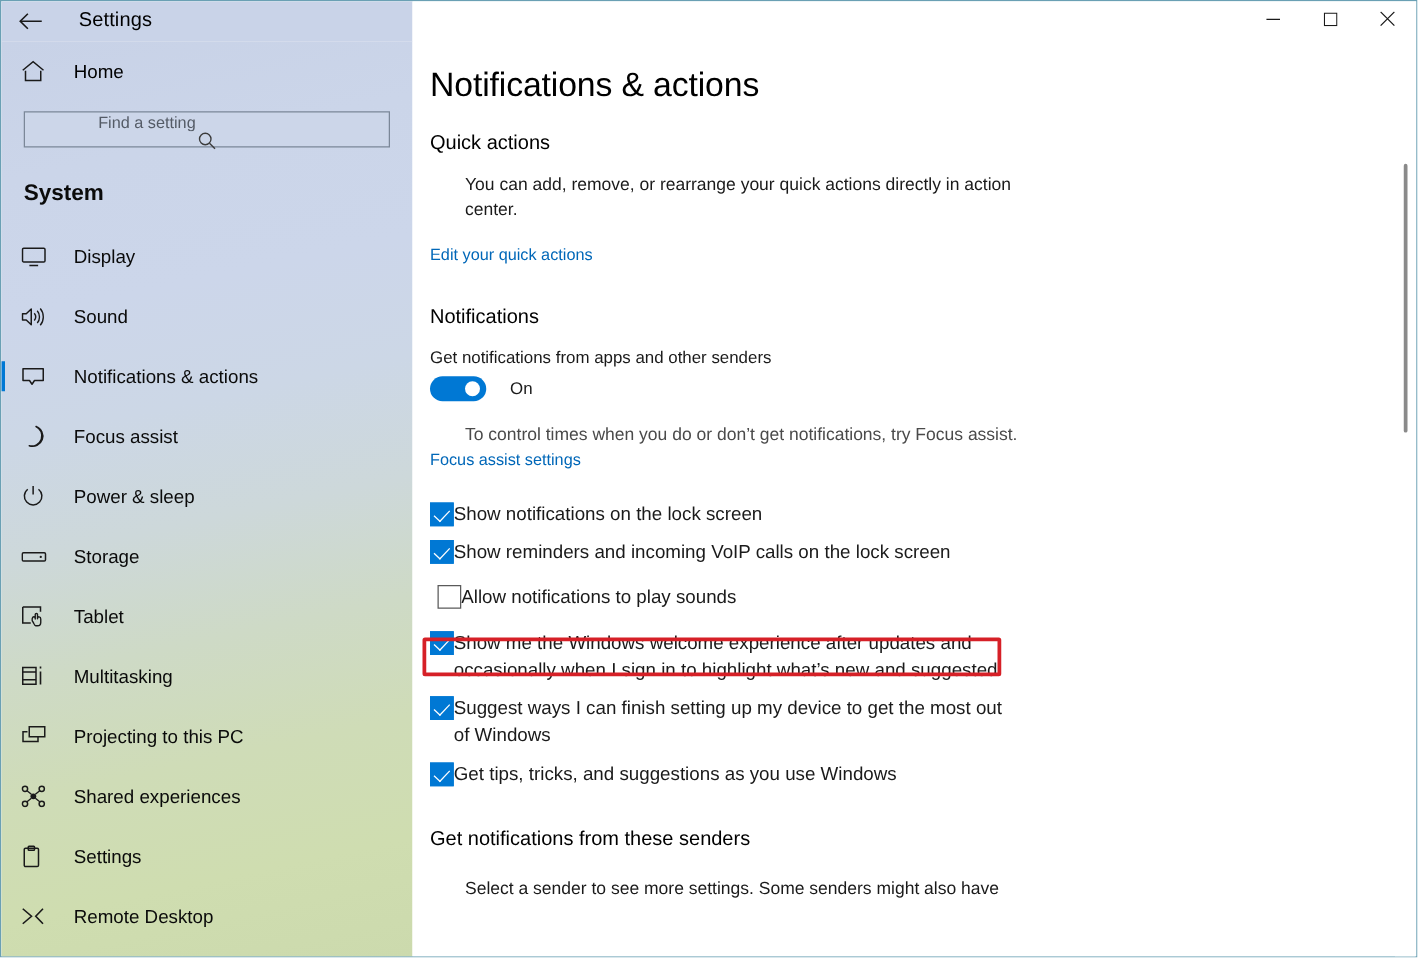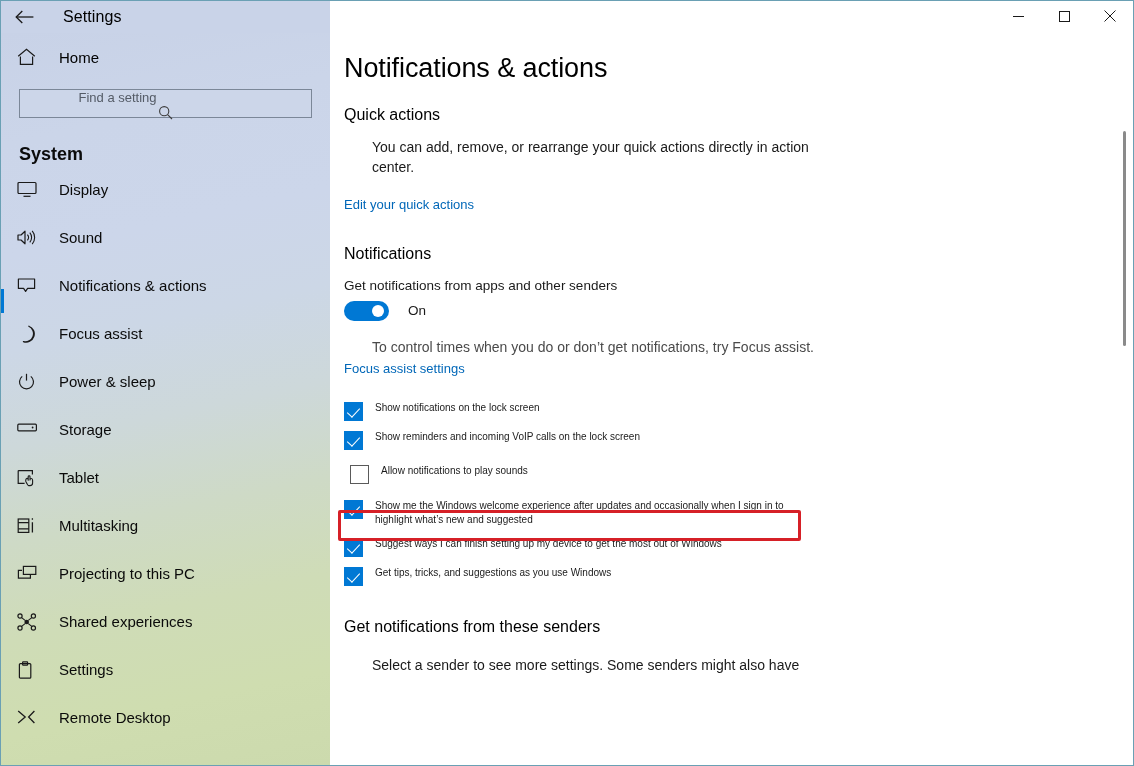--- a/index.html
+++ b/index.html
@@ -100,21 +100,21 @@
 
   #section-title {
     font-size: 18px; font-weight: bold; color: #0b0b0b;
     padding: 26px 0 0 18px;
   }
 
   #navlist { margin-top: 16px; }
   .nav-item {
     position: relative;
     height: 48px;
-    display: flex; align-items: flex-start;
+    display: flex; align-items: center;
     padding-left: 16px;
     cursor: pointer;
   }
   .nav-item.active::before {
     content: "";
     position: absolute; left: 0; top: 12px;
     width: 3px; height: 24px;
     background: #0078d4;
   }
   .nav-label { font-size: 15px; color: #0a0a0a; margin-left: 8px; white-space: nowrap; }
@@ -193,23 +193,22 @@
   .cb.checked::after {
     content: "";
     position: absolute;
     left: 5px; top: 2px;
     width: 6px; height: 11px;
     border: solid #ffffff;
     border-width: 0 1.8px 1.8px 0;
     transform: rotate(43deg);
   }
   .cb-label {
-    font-size: 10px; color: #1a1a1a;
+    font-size: 15px; color: #1a1a1a;
     line-height: 1.45;
-    margin-left: 12px;
     max-width: 440px;
   }
 
   
   #cb-row-sounds {
     position: relative;
     margin-left: 0;
     padding: 6px 0 6px 6px;
     margin-bottom: 8px;
   }

